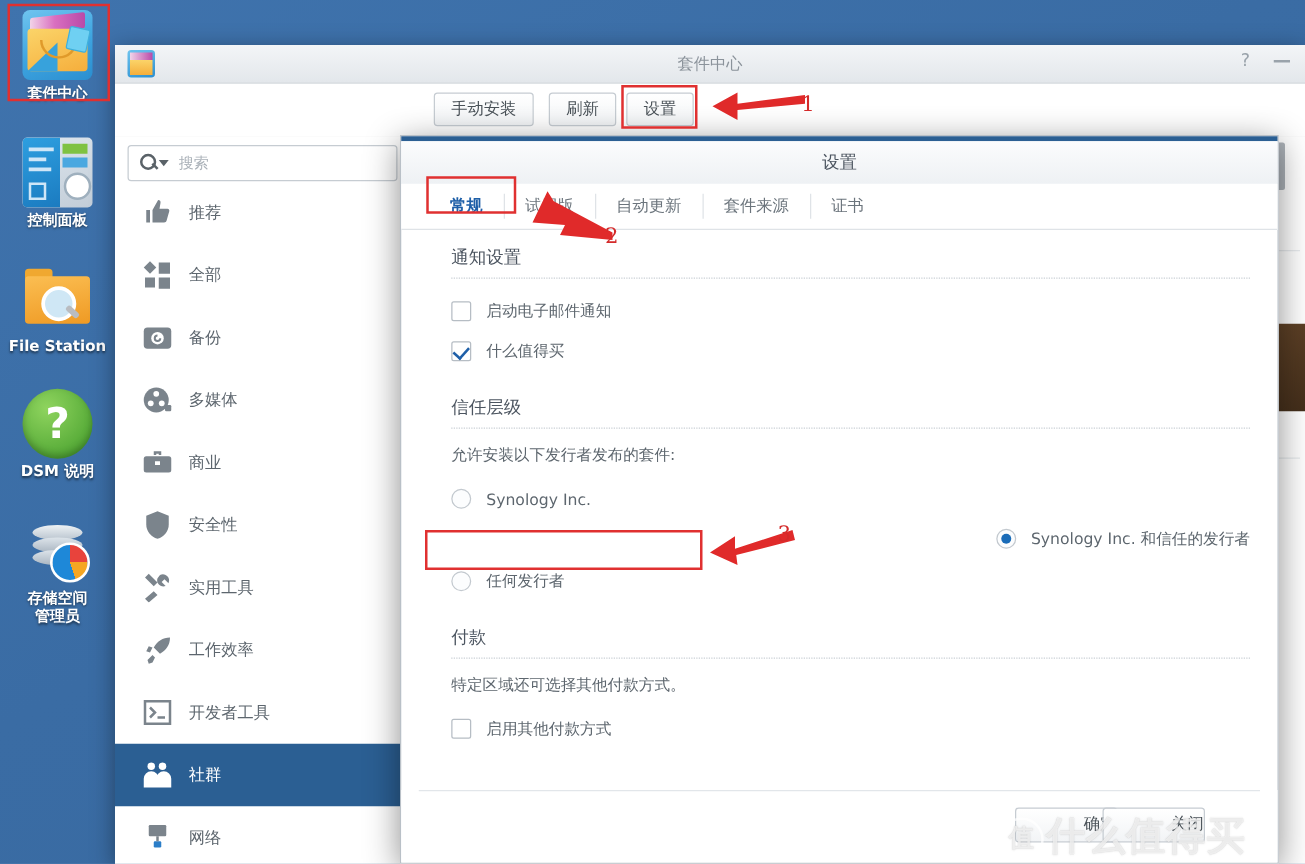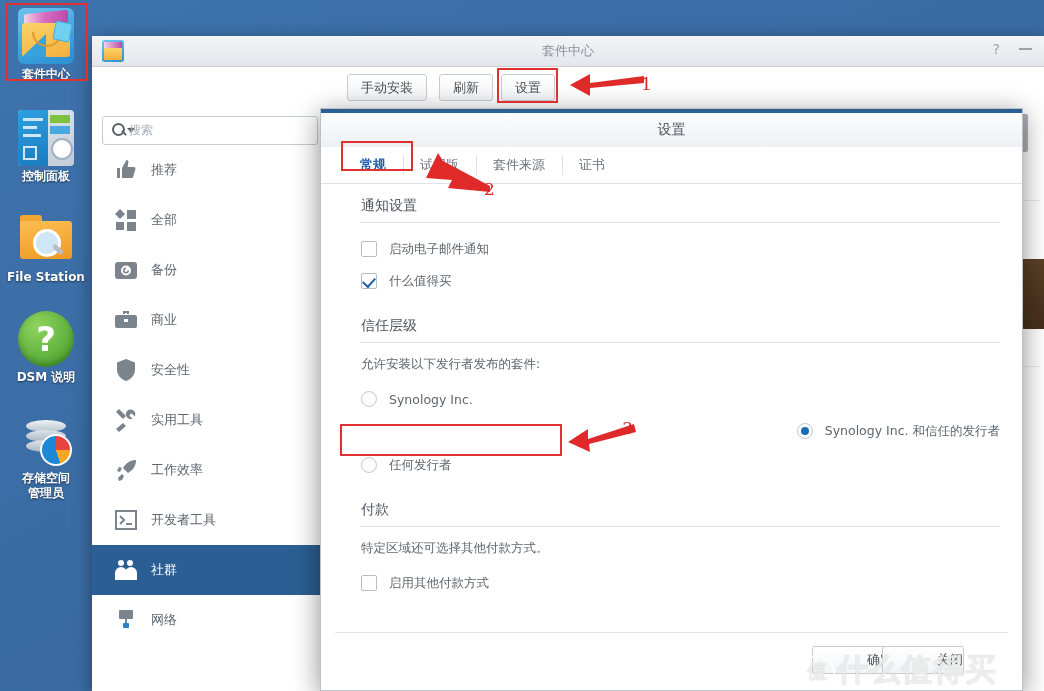--- a/index.html
+++ b/index.html
@@ -69,21 +69,21 @@
   #pkg-title .mini{position:absolute;right:12px;top:12px;width:13px;height:2px;background:#9aa3ab;}
   #pkg-toolbar{height:42px;background:#fff;position:relative;border-bottom:1px solid #a3a3a3;}
   .tbbtn{position:absolute;top:7px;height:27px;line-height:25px;padding:0 13px;font-size:13px;color:#4a5258;
     background:linear-gradient(#ffffff,#f2f4f6);border:1px solid #c6ccd2;border-radius:3px;box-sizing:border-box;}
   #pkg-body{position:absolute;left:0;top:73px;right:0;bottom:0;background:#fff;}
   #pkg-sidebar{position:absolute;left:0;top:0;width:236px;bottom:0;background:#fff;border-right:1px solid #e4e8eb;}
   #pkg-search{margin:7px 10px 0 10px;height:27px;border:1px solid #c6ccd2;border-radius:3px;background:#fff;position:relative;}
   #pkg-search .mag{position:absolute;left:9px;top:6px;width:9px;height:9px;border:2px solid #5a6268;border-radius:50%;}
   #pkg-search .mag:after{content:"";position:absolute;left:7px;top:7px;width:6px;height:2px;background:#5a6268;transform:rotate(45deg);}
   #pkg-search .cv{position:absolute;left:24px;top:11px;width:0;height:0;border-left:4px solid transparent;border-right:4px solid transparent;border-top:5px solid #5a6268;}
-  #pkg-search .ph{position:absolute;left:26px;top:5px;font-size:12px;color:#aab1b8;line-height:17px;}
+  #pkg-search .ph{position:absolute;left:40px;top:5px;font-size:12px;color:#aab1b8;line-height:17px;}
   .navitem{height:50px;display:flex;align-items:center;padding-left:22px;font-size:13px;color:#5d666e;box-sizing:border-box;}
   .navitem.sel{background:#2b5f93;color:#fff;}
   .navicon{width:24px;height:24px;margin-right:13px;flex:0 0 24px;position:relative;color:#7b848c;}
   .navitem.sel .navicon{color:#fff;}
   .navtext{white-space:nowrap;}
   #pkg-content{position:absolute;left:237px;top:0;right:0;bottom:0;background:#fff;overflow:hidden;}
   .card{position:absolute;left:8px;right:8px;border-bottom:1px solid #e8ebee;font-size:12px;color:#5d666e;padding:6px 0;}
 
   
   #dlg{position:absolute;left:320px;top:108px;width:703px;height:583px;background:#fff;z-index:30;
@@ -235,20 +235,32 @@
         <span class="navicon">
           <svg width="24" height="24" viewBox="0 0 24 24" fill="currentColor">
               <rect x="1" y="4" width="22" height="17" rx="3"></rect>
               <circle cx="12" cy="12.5" r="5" fill="#fff"></circle>
               <path d="M12 9.5a3 3 0 103 3h-1.6a1.4 1.4 0 11-1.4-1.4z" fill="currentColor"></path>
             </svg>
         </span>
         <span class="navtext">备份</span>
       </div>
 
+      <div class="navitem">
+        <span class="navicon">
+          <svg width="24" height="24" viewBox="0 0 24 24" fill="currentColor">
+              <circle cx="11" cy="12" r="10"></circle>
+              <circle cx="11" cy="7" r="2.3" fill="#fff"></circle>
+              <circle cx="6.6" cy="14.6" r="2.3" fill="#fff"></circle>
+              <circle cx="15.4" cy="14.6" r="2.3" fill="#fff"></circle>
+              <rect x="18" y="16" width="5" height="5" rx="1"></rect>
+            </svg>
+        </span>
+        <span class="navtext">多媒体</span>
+      </div>
 
       <div class="navitem">
         <span class="navicon">
           <svg width="24" height="24" viewBox="0 0 24 24" fill="currentColor">
               <path d="M9 3h6v3h-2V5h-2v1H9z"></path>
               <rect x="1" y="7" width="22" height="13" rx="2"></rect>
               <rect x="10" y="11" width="4" height="3" fill="#fff"></rect>
             </svg>
         </span>
         <span class="navtext">商业</span>
@@ -334,20 +346,21 @@
 
 <div id="dlg">
   <div id="dlg-head"></div>
   <div id="dlg-titlebar">
     <div class="dt">设置</div>
   </div>
 
   <div id="dlg-tabs">
     <div class="dtab active">常规</div>
     <div class="dtab">试用版</div>
+    <div class="dtab">自动更新</div>
     <div class="dtab">套件来源</div>
     <div class="dtab">证书</div>
   </div>
 
   <div id="dlg-body">
 
     <div class="sect-title">通知设置</div>
     <div class="sect-rule"></div>
     <div class="opt">
       <span class="cbx"></span>

